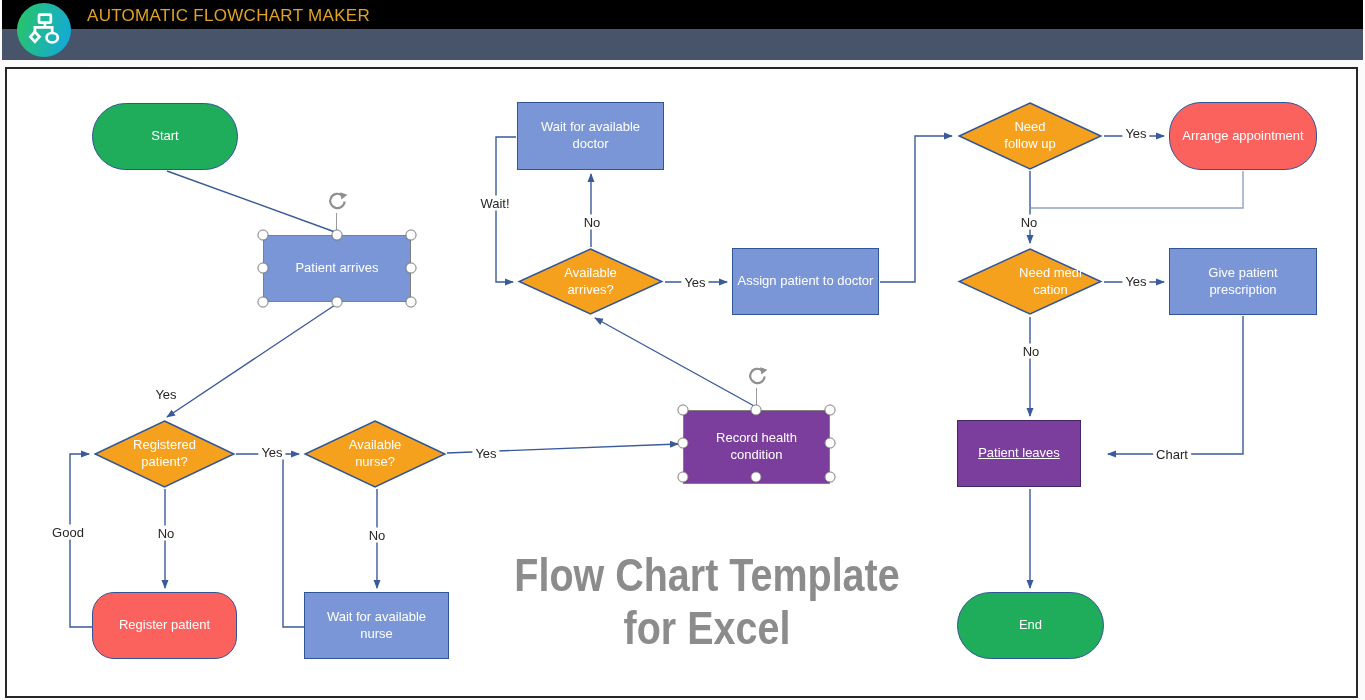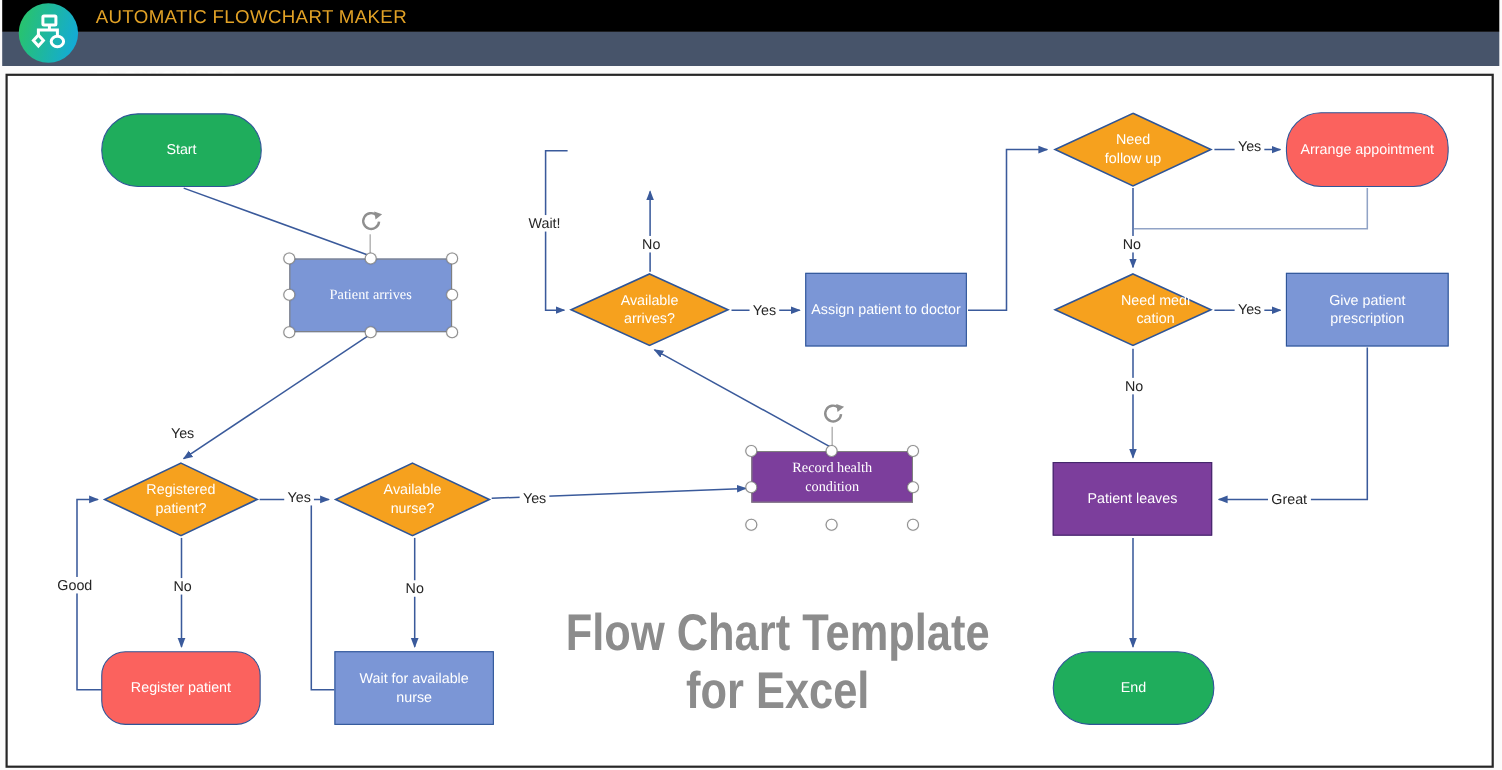--- a/index.html
+++ b/index.html
@@ -34,42 +34,42 @@
   .arrow-fill{fill:var(--connector);}
 
   
   .node{position:absolute;display:flex;align-items:center;justify-content:center;
         text-align:center;color:#fff;font-size:13px;line-height:1.3;z-index:3;
         box-sizing:border-box;}
   .process{background:var(--process-fill);border:1.4px solid var(--shape-border);}
   .alert{background:var(--alert-fill);border:1.4px solid var(--shape-border);}
   .record{background:var(--record-fill);border:1.4px solid var(--record-border);}
   .terminator{background:var(--terminator-fill);border:1.4px solid var(--shape-border);border-radius:34px;}
-  .selected{border-color:var(--selected-border);font-family:Liberation Serif, serif;}
+  .selected{border-color:var(--selected-border);}
   .decision{background:transparent;border:none;}
   .decision svg{position:absolute;inset:0;width:100%;height:100%;}
   .diamond-poly{fill:var(--decision-fill);stroke:var(--shape-border);stroke-width:1.5;
                 vector-effect:non-scaling-stroke;}
   .node .lbl{position:relative;z-index:1;padding:0 4px;}
   .decision .lbl{width:76px;padding:0;}
   .wrap-tight .lbl{width:63px;word-break:break-all;margin-left:41px;}
 
   #n-start{left:92px;top:103px;width:146px;height:67px;}
   #n-patient-arrives{left:263px;top:235px;width:148px;height:67px;}
   #n-wait-doctor{left:517px;top:102px;width:147px;height:68px;}
   #n-available-doctor{left:517px;top:248px;width:147px;height:67px;}
   #n-assign-doctor{left:732px;top:248px;width:147px;height:67px;}
   #n-need-follow-up{left:957px;top:102px;width:146px;height:68px;}
   #n-arrange-appointment{left:1169px;top:102px;width:148px;height:68px;border-radius:32px;}
   #n-need-medication{left:957px;top:248px;width:146px;height:67px;}
   #n-give-prescription{left:1169px;top:248px;width:148px;height:67px;}
   #n-registered-patient{left:93px;top:420px;width:143px;height:68px;}
   #n-available-nurse{left:303px;top:420px;width:144px;height:68px;}
-  #n-record-health{left:683px;top:410px;width:147px;height:47px;}
-  #n-patient-leaves{left:957px;top:420px;width:145px;height:67px;}
+  #n-record-health{left:683px;top:410px;width:147px;height:74px;}
+  #n-patient-leaves{left:957px;top:420px;width:124px;height:67px;text-decoration:underline;}
   #n-register-patient{left:92px;top:592px;width:145px;height:67px;border-radius:22px;}
   #n-wait-nurse{left:304px;top:592px;width:145px;height:67px;align-items:center;}
   #n-end{left:957px;top:592px;width:147px;height:67px;}
 
   
   .elabel{position:absolute;transform:translate(-50%,-50%);background:#fff;padding:0 3px;
           font-size:13px;color:var(--label-text);z-index:4;white-space:nowrap;}
 
   
   .handle{position:absolute;width:11px;height:11px;background:#fff;border:1.5px solid #8f8f8f;
@@ -136,20 +136,23 @@
   </svg>
 
   <div class="node terminator" id="n-start">
     <span class="lbl">Start</span>
   </div>
 
   <div class="node process selected" id="n-patient-arrives">
     <span class="lbl">Patient arrives</span>
   </div>
 
+  <div class="node process" id="n-wait-doctor">
+    <span class="lbl">Wait for available doctor</span>
+  </div>
 
   <div class="node decision" id="n-available-doctor">
     <svg viewBox="0 0 100 100" preserveAspectRatio="none">
       <polygon class="diamond-poly" points="50,1.5 98.5,50 50,98.5 1.5,50"></polygon>
     </svg>
     <span class="lbl">Available arrives?</span>
   </div>
 
   <div class="node process" id="n-assign-doctor">
     <span class="lbl">Assign patient to doctor</span>
@@ -217,21 +220,21 @@
   <span class="elabel" style="left:272px;top:452px">Yes</span>
   <span class="elabel" style="left:377px;top:535px">No</span>
   <span class="elabel" style="left:486px;top:453px">Yes</span>
   <span class="elabel" style="left:495px;top:203px">Wait!</span>
   <span class="elabel" style="left:592px;top:222px">No</span>
   <span class="elabel" style="left:695px;top:282px">Yes</span>
   <span class="elabel" style="left:1136px;top:133px">Yes</span>
   <span class="elabel" style="left:1029px;top:222px">No</span>
   <span class="elabel" style="left:1136px;top:281px">Yes</span>
   <span class="elabel" style="left:1031px;top:351px">No</span>
-  <span class="elabel" style="left:1172px;top:454px">Great</span>
+  <span class="elabel" style="left:1172px;top:454px">Chart</span>
 
   <div class="stem" style="left:336px;top:213px;height:18px"></div>
   <svg class="rotator" style="left:337px;top:202px" viewBox="0 0 22 22">
     <path d="M16.2,4.6 A7.2,7.2 0 1 0 18.6,10.5" fill="none" stroke="#8f8f8f" stroke-width="2.2"></path>
     <polygon points="14.2,1.2 21.4,3.8 15.4,8.6" fill="#8f8f8f"></polygon>
   </svg>
   <span class="handle" style="left:263px;top:235px"></span>
   <span class="handle" style="left:337px;top:235px"></span>
   <span class="handle" style="left:411px;top:235px"></span>
   <span class="handle" style="left:263px;top:268px"></span>

